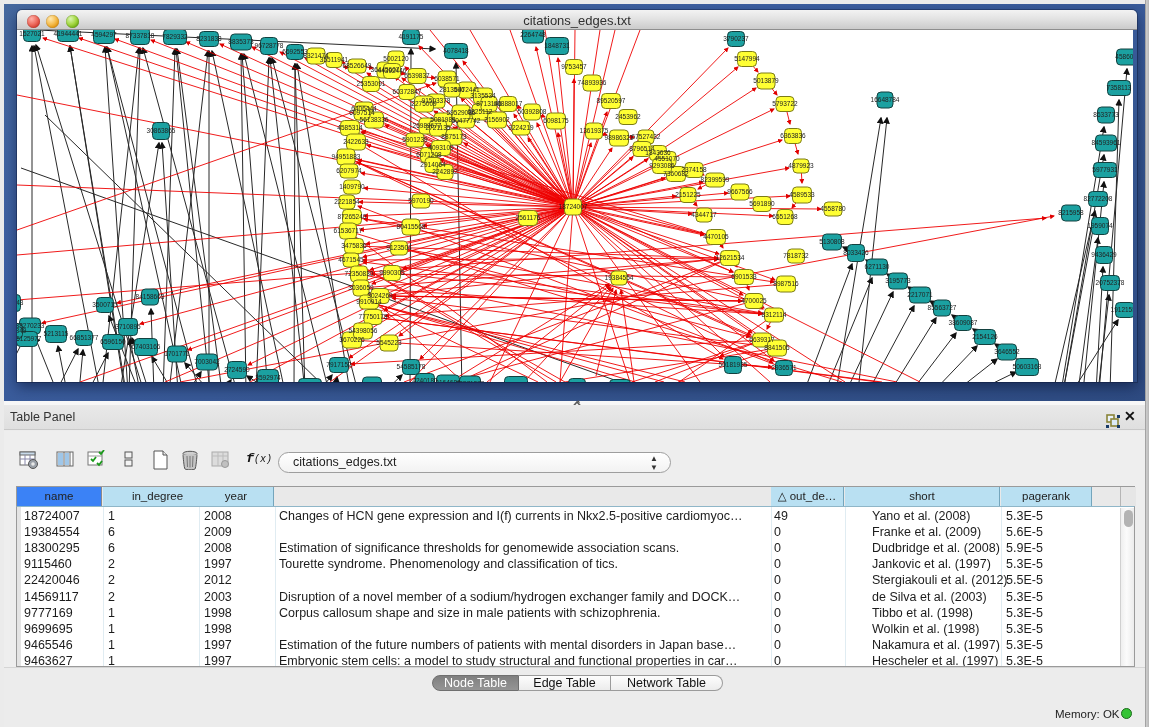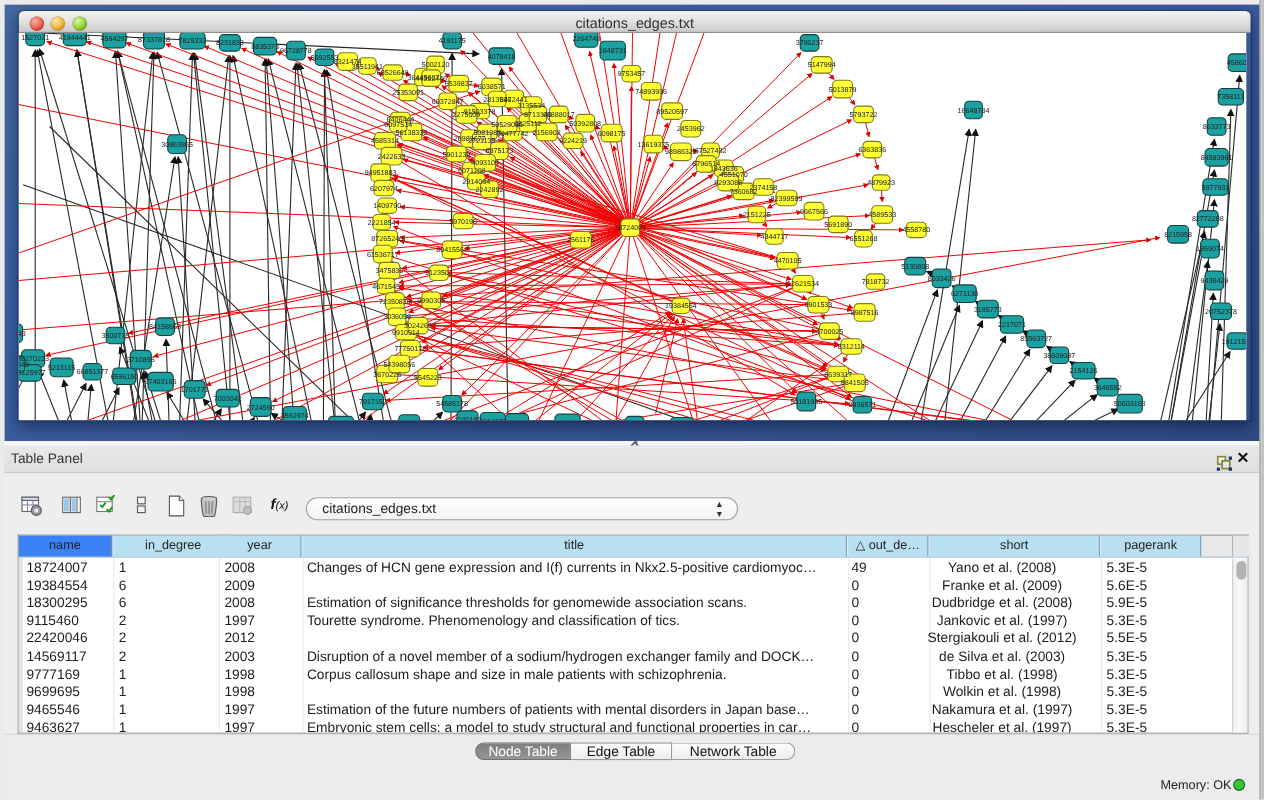--- a/index.html
+++ b/index.html
@@ -24,21 +24,21 @@
 #tabsbar{position:absolute;left:4px;top:667px;width:1141px;height:60px;background:#ececec;border-top:1px solid #d5d5d5}
 .icon{position:absolute;top:450px}
 #combo{position:absolute;left:278px;top:452px;width:393px;height:21px;background:linear-gradient(#ffffff,#f2f2f2);border:1px solid #9e9e9e;border-radius:11px;font-size:12.5px;color:#222;line-height:19px;padding-left:14px}
 #combo .arr{position:absolute;right:12px;top:1px;font-size:8px;color:#333;line-height:9px;text-align:center}
 #thead{position:absolute;left:16px;top:486px;width:1119px;height:21px;background:#e9e9e9;border:1px solid #9a9a9a;border-bottom:1px solid #8fb6c8}
 .hc{position:absolute;top:0;height:19px;background:#b9e0f2;border-right:1px solid #74a5bc;font-size:11.5px;color:#222;text-align:center;line-height:19px}
 #tbody{position:absolute;left:16px;top:507px;width:1119px;height:160px;background:#fff;border-left:1px solid #9a9a9a;border-right:1px solid #9a9a9a;border-bottom:1px solid #9a9a9a;overflow:hidden}
 .row{position:absolute;left:0;width:100%;height:16px;font-size:12.5px;color:#1c1c1c;white-space:nowrap}
 .c{position:absolute;top:0;line-height:16px;overflow:hidden}
 .c1{left:7px;width:80px}.c2{left:91px;width:92px}.c3{left:187px;width:73px}.c4{left:262px;width:492px}
-.c5{left:757px;width:70px}.c6{left:816px;width:156px;text-align:center}.c7{left:989px;width:90px}
+.c5{left:757px;width:70px}.c6{left:855px;width:156px;text-align:left}.c7{left:989px;width:90px}
 #vsb{position:absolute;left:1103px;top:1px;width:15px;height:158px;background:linear-gradient(90deg,#efefef,#fbfbfb 40%,#eaeaea);border-left:1px solid #d0d0d0}
 #vsb .th{position:absolute;left:2.5px;top:2px;width:9px;height:17px;border-radius:5px;background:#b3b3b3}
 #segs{position:absolute;left:432px;top:675px;width:291px;height:16px;font-size:12.5px;text-align:center}
 .seg{position:absolute;top:0;height:16px;line-height:15px;border:1px solid #9b9b9b;background:linear-gradient(#fdfdfd,#ececec);color:#111}
 .seg.on{background:linear-gradient(#7f7f7f,#959595);color:#fff;border-color:#6f6f6f}
 #mem{position:absolute;left:1055px;top:708px;font-size:11.5px;color:#222}
 #memdot{position:absolute;left:1121px;top:708px;width:11px;height:11px;border-radius:50%;background:#35c435;border:1.5px solid #1c6b1c}
 </style></head><body>
 <div id="frame">
     <div id="win">
@@ -755,28 +755,27 @@
     <line x1="9" y1="6" x2="9" y2="17.5" stroke="#777"></line>
     <line x1="12" y1="6" x2="11.5" y2="17" stroke="#777"></line>
   </svg>
 <svg class="icon" style="left:211px" width="20" height="20" viewBox="0 0 20 20">
     <rect x="1" y="2" width="16" height="14" fill="#dcdcdc" stroke="#aaa"></rect>
     <line x1="1" y1="6" x2="17" y2="6" stroke="#bbb"></line>
     <line x1="7" y1="2" x2="7" y2="16" stroke="#bbb"></line>
     <line x1="12" y1="2" x2="12" y2="16" stroke="#bbb"></line>
     <circle cx="14" cy="14" r="3.5" fill="#c0c0c0" stroke="#999"></circle>
   </svg>
-<div class="icon" style="left:246px;top:451px;font-size:13.5px;font-style:italic;color:#111;font-family:Liberation Sans, sans-serif"><b>f</b><span style="font-size:10px">(x)</span></div>
+<div class="icon" style="left:246px;top:451px;font-size:13.5px;font-style:italic;color:#111;font-family:Liberation Mono, monospace"><b>f</b><span style="font-size:10px">(x)</span></div>
 
 <div id="combo">citations_edges.txt<div class="arr">▲<br>▼</div></div>
 <div id="thead">
  <div class="hc" style="left:0;width:85px;background:#3b82f6;border-right:1px solid #8a8a8a">name</div>
  <div class="hc" style="left:86px;width:110px">in_degree</div>
  <div class="hc" style="left:182px;width:75px">year</div>
- <div class="hc" style="left:258px;width:495px">title</div>
  <div class="hc" style="left:754px;width:73px">△ out_de…</div>
  <div class="hc" style="left:828px;width:155px">short</div>
  <div class="hc" style="left:984px;width:91px">pagerank</div>
  <div style="position:absolute;left:1103px;top:0;width:16px;height:19px;background:#e6e6e6;border-left:1px solid #b5b5b5"></div>
 </div>
 <div id="tbody">
     <div style="position:absolute;left:0;top:0;width:4px;height:100%;background:#e4e4e4"></div>
     <div style="position:absolute;left:86px;top:0;width:1px;height:100%;background:#e0ecf2"></div>
     <div style="position:absolute;left:182px;top:0;width:1px;height:100%;background:#e0ecf2"></div>
     <div style="position:absolute;left:258px;top:0;width:1px;height:100%;background:#e0ecf2"></div>

